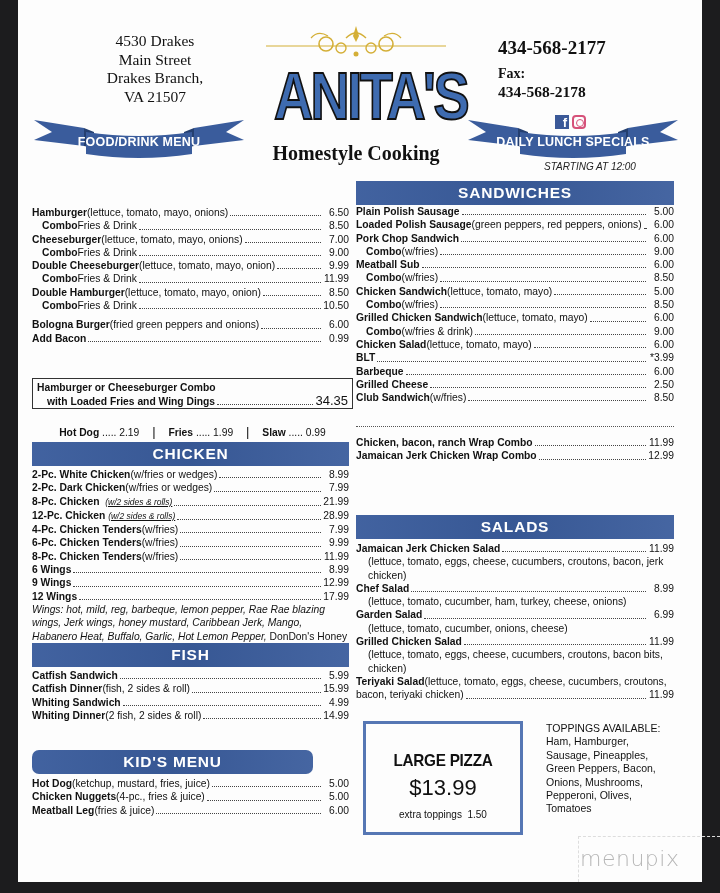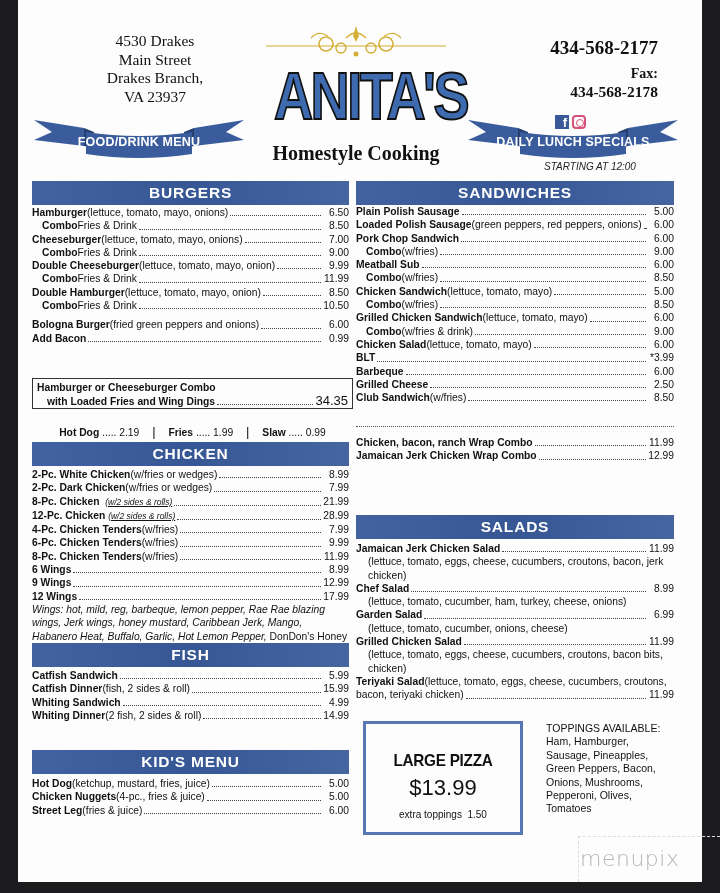--- a/index.html
+++ b/index.html
@@ -3,21 +3,21 @@
 <meta charset="utf-8">
 <style>
   * { box-sizing: border-box; margin: 0; padding: 0; }
   html, body { width: 720px; height: 893px; background: #1c1c1e; overflow: hidden; }
   body { position: relative; font-family: "Liberation Sans", sans-serif; color: #111; }
   .page { position: absolute; left: 18px; top: 0; width: 684px; height: 882px; background: #fdfdfd; }
 
   
   .address { position: absolute; left: 72px; top: 32px; width: 130px; text-align: center;
     font-family: "Liberation Serif", serif; font-weight: normal; font-size: 15.5px; line-height: 18.5px; color: #111; }
-  .phone { position: absolute; left: 480px; top: 37px; width: 160px; text-align: right;
+  .phone { position: absolute; left: 480px; top: 37px; width: 160px; text-align: left;
     font-family: "Liberation Serif", serif; font-weight: bold; color: #111; }
   .phone .main { font-size: 19px; line-height: 22px; }
   .phone .fax-label { font-size: 14px; line-height: 18px; margin-top: 6px; }
   .phone .fax { font-size: 15.5px; line-height: 18px; }
 
   .logo { position: absolute; left: 238px; top: 18px; width: 200px; height: 150px; text-align: center; }
   .ornament { position: absolute; left: 10px; top: 6px; width: 180px; height: 36px; }
   .logo-name { position: absolute; left: 0; top: 42px; width: 200px; text-align: center;
     font-family: "Liberation Sans", sans-serif; font-weight: bold; font-size: 66px; line-height: 72px;
     color: #3e6bb0; -webkit-text-stroke: 2px #111; letter-spacing: -3px; transform: scaleX(0.82); transform-origin: center; }
@@ -72,21 +72,21 @@
 </style>
 </head>
 <body>
 
 <div class="page">
 
   <div class="address">
     <div>4530 Drakes</div>
     <div>Main Street</div>
     <div>Drakes Branch,</div>
-    <div>VA 23937</div>
+    <div>VA 21507</div>
   </div>
 
   <div class="ribbon" style="left:16px; top:118px; width:210px;">
     <svg width="210" height="44" viewBox="0 0 210 44">
       <path d="M0 2 L50 10 L50 28 L0 22 L18 14 Z" fill="#3a5c9c"></path>
       <path d="M210 2 L160 10 L160 28 L210 22 L192 14 Z" fill="#3a5c9c"></path>
       <path d="M50 10 L60 14 L60 30 L50 28 Z" fill="#243f70"></path>
       <path d="M160 10 L150 14 L150 30 L160 28 Z" fill="#243f70"></path>
       <path d="M52 14 Q105 22 158 14 L158 36 Q105 44 52 36 Z" fill="#3a5c9c"></path>
     </svg>
@@ -126,21 +126,20 @@
       <path d="M0 2 L50 10 L50 28 L0 22 L18 14 Z" fill="#3a5c9c"></path>
       <path d="M210 2 L160 10 L160 28 L210 22 L192 14 Z" fill="#3a5c9c"></path>
       <path d="M50 10 L60 14 L60 30 L50 28 Z" fill="#243f70"></path>
       <path d="M160 10 L150 14 L150 30 L160 28 Z" fill="#243f70"></path>
       <path d="M52 14 Q105 22 158 14 L158 36 Q105 44 52 36 Z" fill="#3a5c9c"></path>
     </svg>
     <div class="rlabel">DAILY LUNCH SPECIALS</div>
   </div>
   <div class="lunch-start">STARTING AT 12:00</div>
 
-  <div class="sec-head" style="left:14px; top:181px; width:317px;">BURGERS</div>
   <div class="list" style="left:14px; top:206px; width:317px;">
     <div class="row">
         <span class="nm">Hamburger</span>
         <span class="ds"> (lettuce, tomato, mayo, onions)</span>
         <span class="dots"></span>
         <span class="pr">6.50</span>
       </div>
     <div class="row sub">
         <span class="nm">Combo</span>
         <span class="ds"> Fries &amp; Drink</span>
@@ -285,36 +284,36 @@
         <span class="pr">4.99</span>
       </div>
     <div class="row">
         <span class="nm">Whiting Dinner</span>
         <span class="ds"> (2 fish, 2 sides &amp; roll)</span>
         <span class="dots"></span>
         <span class="pr">14.99</span>
       </div>
   </div>
 
-  <div class="sec-head" style="left:14px; top:750px; width:317px;">KID'S MENU</div>
+  <div class="sec-head" style="left:14px; top:750px; width:281px;border-radius:7px;">KID'S MENU</div>
   <div class="list" style="left:14px; top:777px; width:317px;">
     <div class="row">
         <span class="nm">Hot Dog</span>
         <span class="ds"> (ketchup, mustard, fries, juice)</span>
         <span class="dots"></span>
         <span class="pr">5.00</span>
       </div>
     <div class="row">
         <span class="nm">Chicken Nuggets</span>
         <span class="ds"> (4-pc., fries &amp; juice)</span>
         <span class="dots"></span>
         <span class="pr">5.00</span>
       </div>
     <div class="row">
-        <span class="nm">Street Leg</span>
+        <span class="nm">Meatball Leg</span>
         <span class="ds"> (fries &amp; juice)</span>
         <span class="dots"></span>
         <span class="pr">6.00</span>
       </div>
   </div>
 
   <div class="sec-head" style="left:338px; top:181px; width:318px;">SANDWICHES</div>
   <div class="list" style="left:338px; top:205px; width:318px;">
     <div class="row">
         <span class="nm">Plain Polish Sausage</span>

